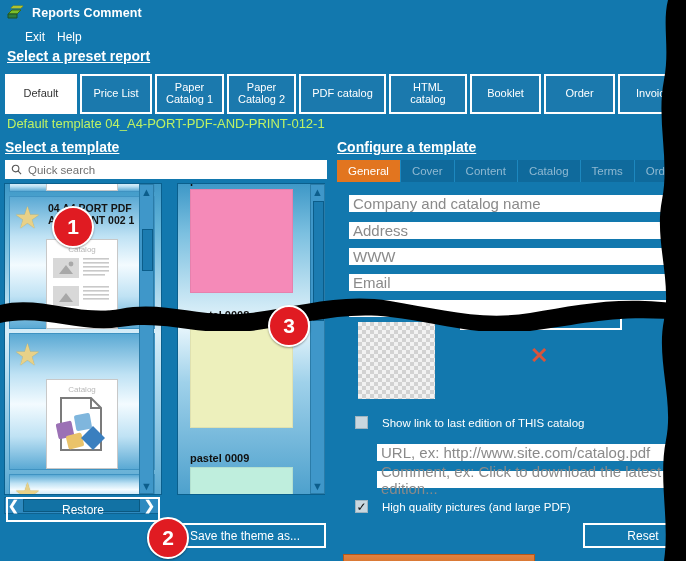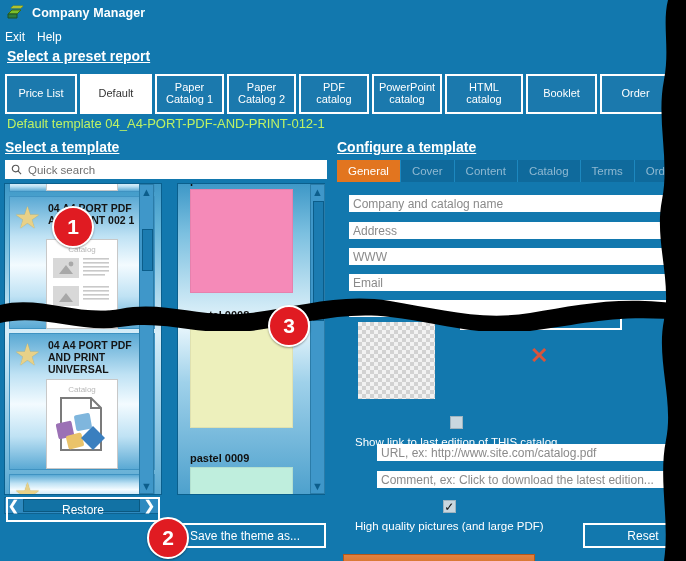--- a/index.html
+++ b/index.html
@@ -26,21 +26,21 @@
     position: relative;
   }
   .app-title {
     color: #ffffff; font-size: 12.5px; font-weight: bold;
     letter-spacing: .1px;
   }
 
   
   .menubar {
     position: absolute; left: 0; top: 28px; height: 18px;
-    display: flex; align-items: center; gap: 12px; padding-left: 5px;
+    display: flex; align-items: center; gap: 12px; padding-left: 25px;
   }
   .menu-item {
     color: #ffffff; font-size: 12px;
   }
 
   
   .sec-head {
     position: absolute;
     color: #ffffff; font-size: 14px; font-weight: bold;
     text-decoration: underline;
@@ -153,21 +153,21 @@
   .sw-label { font-size: 11px; font-weight: bold; color: #101010; margin-left: 8px; }
   .sw-chip { margin-top: 3px; margin-left: 8px; border: 1px solid rgba(0,0,0,.06); }
 
   
   .form-area { position: absolute; left: 337px; top: 186px; width: 349px; height: 320px; }
   .fld {
     position: absolute; left: 12px; height: 17px; width: 338px;
     background: #ffffff; box-sizing: border-box;
     display: flex; align-items: center; padding-left: 4px;
   }
-  .fld span { color: #8a8a8a; font-size: 12px; }
+  .fld span { color: #8a8a8a; font-size: 15px; }
   .fld.indent { left: 32px; width: 318px; }
 
   .logo-box {
     position: absolute; left: 358px; top: 322px; width: 77px; height: 77px;
     background-image:
       linear-gradient(45deg, #d2d2d2 25%, transparent 25%),
       linear-gradient(-45deg, #d2d2d2 25%, transparent 25%),
       linear-gradient(45deg, transparent 75%, #d2d2d2 75%),
       linear-gradient(-45deg, transparent 75%, #d2d2d2 75%);
     background-size: 8px 8px;
@@ -178,21 +178,21 @@
     position: absolute; left: 460px; top: 310px; width: 162px; height: 20px;
     border: 2px solid #ffffff; box-sizing: border-box;
     color: #ffffff; font-size: 12px;
     display: flex; align-items: center; justify-content: center;
   }
   .xmark {
     position: absolute; left: 530px; top: 345px;
     color: #d9543b; font-size: 22px; font-weight: bold; line-height: 1;
   }
 
-  .chk-row { position: absolute; display: flex; align-items: center; gap: 7px; flex-direction: column; }
+  .chk-row { position: absolute; display: flex; align-items: center; gap: 14px; }
   .chk {
     width: 13px; height: 13px; background: #c9d7df;
     border: 1px solid #9fb4c0; box-sizing: border-box;
     display: flex; align-items: center; justify-content: center;
     color: #111; font-size: 12px; line-height: 1;
   }
   .chk-label { color: #ffffff; font-size: 11.5px; white-space: nowrap; }
 
   
   .btn {
@@ -224,42 +224,40 @@
 <div id="root">
 
   <div class="titlebar">
     <div class="app-icon">
       <svg width="18" height="16" viewBox="0 0 18 16">
         <path d="M2 9 L11 9 L15 5 L6 5 Z" fill="#7cbf2a" stroke="#3c6b12" stroke-width="1"></path>
         <path d="M2 9 L11 9 L11 13 L2 13 Z" fill="#2f7d3c" stroke="#1d5026" stroke-width="1"></path>
         <path d="M5 3 L15 3 L17 1 L7 1 Z" fill="#d9e84a" stroke="#8a9b18" stroke-width="1"></path>
       </svg>
     </div>
-    <div class="app-title">Company Manager</div>
+    <div class="app-title">Reports Comment</div>
   </div>
 
   <div class="menubar">
     <div class="menu-item">Exit</div>
     <div class="menu-item">Help</div>
   </div>
 
   <div class="sec-head" id="preset-head">Select a preset report</div>
   <div class="sec-head" id="tpl-head">Select a template</div>
   <div class="sec-head" id="cfg-head">Configure a template</div>
 
   <div class="preset-tabs" id="preset-tabs">
+      <div class="ptab active" style="width: 72px;">Default</div>
       <div class="ptab" style="width: 72px;">Price List</div>
-      <div class="ptab active" style="width: 72px;">Default</div>
       <div class="ptab" style="width: 69px;">Paper
 Catalog 1</div>
       <div class="ptab" style="width: 69px;">Paper
 Catalog 2</div>
-      <div class="ptab" style="width: 70px;">PDF catalog</div>
-      <div class="ptab" style="width: 70px;">PowerPoint
-catalog</div>
+      <div class="ptab" style="width: 87px;">PDF catalog</div>
       <div class="ptab" style="width: 78px;">HTML catalog</div>
       <div class="ptab" style="width: 71px;">Booklet</div>
       <div class="ptab" style="width: 71px;">Order</div>
       <div class="ptab" style="width: 71px;">Invoice</div>
     </div>
 
   <div class="default-tpl-line">Default template 04_A4-PORT-PDF-AND-PRINT-012-1</div>
 
   <div class="quick-search">
     <span>
@@ -312,21 +310,20 @@
             <rect x="6" y="70" width="56" height="1.6"></rect>
               <rect x="6" y="74" width="56" height="1.6"></rect>
             <rect x="6" y="78" width="40" height="1.6"></rect>
           </g>
         </svg>
       </div>
     </div>
 
     <div class="tpl-card" style="top:149px;height:137px;">
       <div class="star">★</div>
-      <div class="tpl-title">04 A4 PORT PDF AND PRINT UNIVERSAL</div>
       <div class="thumb" style="left:36px;top:45px;width:70px;height:88px;">
         <div class="thumb-label">Catalog</div>
         <svg width="68" height="86" viewBox="0 0 68 86" style="position:absolute;left:0;top:0;">
           <path d="M14 18 L44 18 L54 28 L54 70 L14 70 Z" fill="none" stroke="#7b7b7b" stroke-width="2"></path>
           <path d="M44 18 L44 28 L54 28" fill="none" stroke="#7b7b7b" stroke-width="2"></path>
           <rect x="10" y="42" width="16" height="16" rx="2" fill="#9b71b5" transform="rotate(-12 18 50)"></rect>
           <rect x="28" y="34" width="16" height="16" rx="2" fill="#7fb6dd" transform="rotate(-10 36 42)"></rect>
           <rect x="20" y="54" width="16" height="14" rx="2" fill="#eac36a" transform="rotate(-14 28 61)"></rect>
           <polygon points="46,46 58,58 46,70 34,58" fill="#3a7fbf"></polygon>
         </svg>

